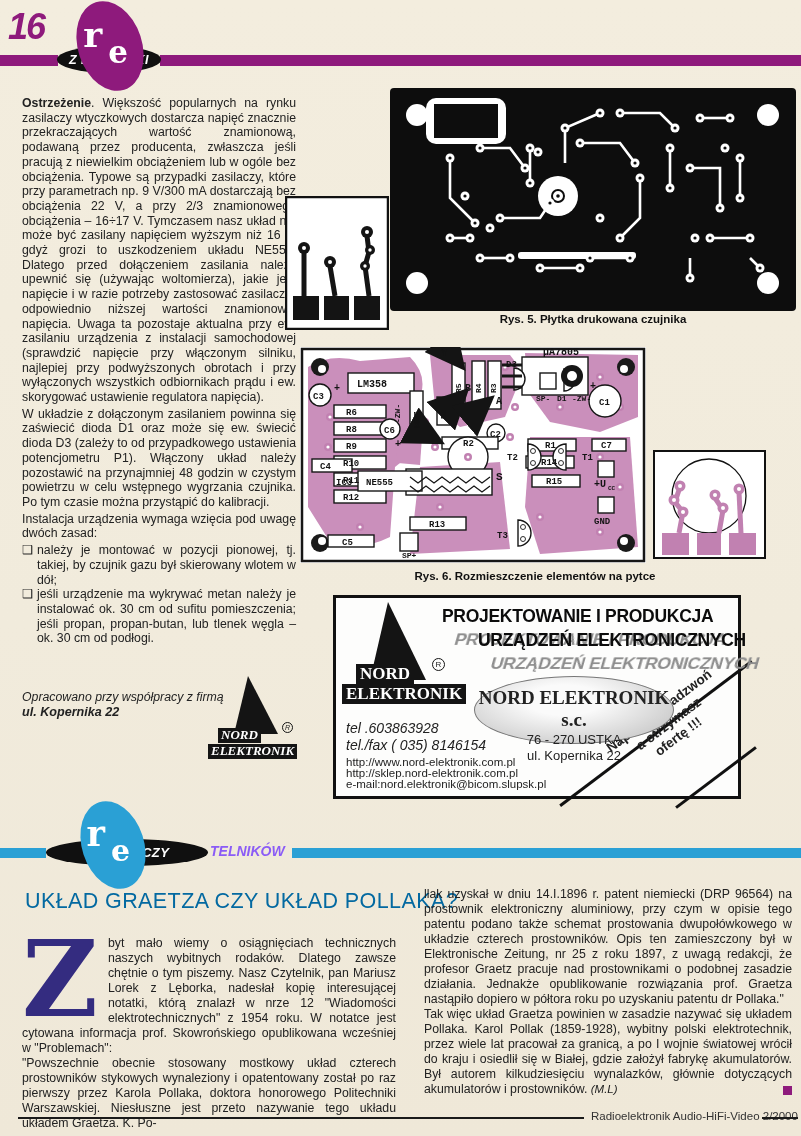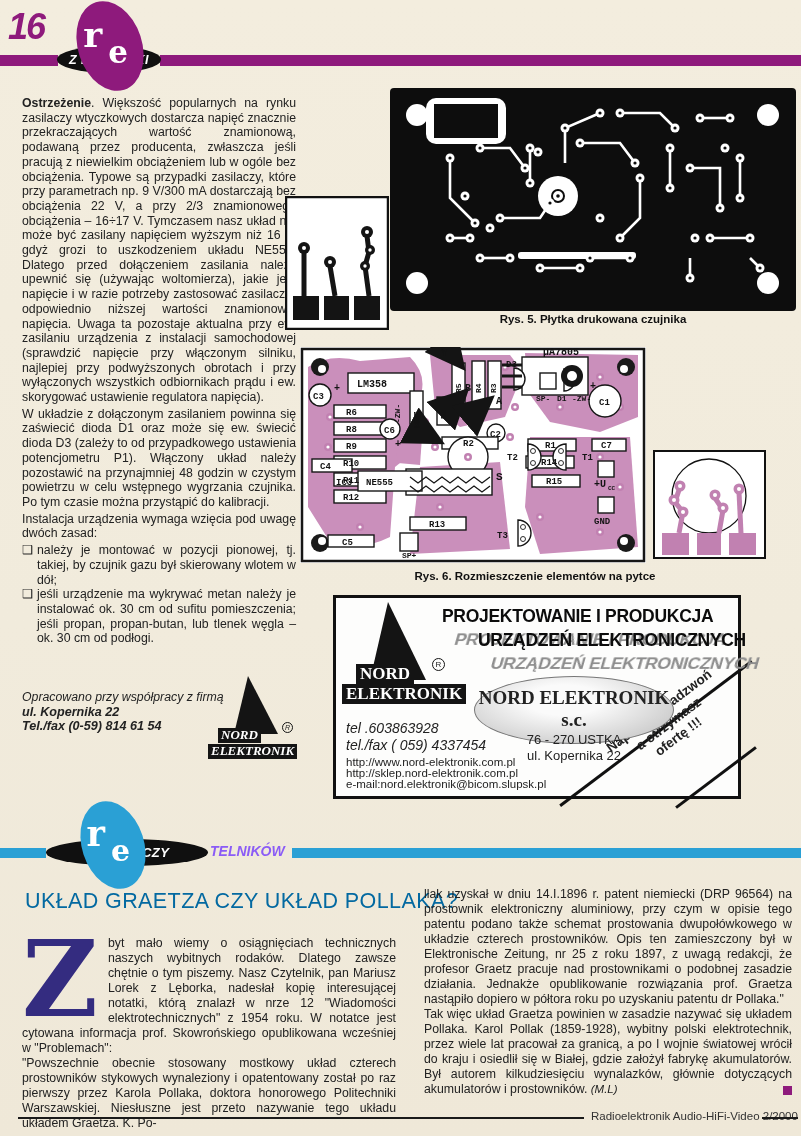--- a/index.html
+++ b/index.html
@@ -79,21 +79,20 @@
         <span>należy je montować w pozycji pionowej, tj. takiej, by czujnik gazu był skierowany wlotem w dół;</span>
       </div>
       <div class="bullet">
         <span class="glyph">❑</span>
         <span>jeśli urządzenie ma wykrywać metan należy je instalować ok. 30 cm od sufitu pomieszczenia; jeśli propan, propan-butan, lub tlenek węgla – ok. 30 cm od podłogi.</span>
       </div>
     </div>
   <div class="credits">
     <div class="c0">Opracowano przy współpracy z firmą</div>
     <div class="cb">ul. Kopernika 22</div>
-    <div class="cb">Tel./fax (0-59) 814 61 54</div>
 
     <div class="abs" style="left:186px;top:-14px;width:100px;height:92px;">
       <div class="abs sail" style="left:26px;top:0;"></div>
       <div class="abs chip" style="left:10px;top:52px;font-size:13px;padding:0 3px;">NORD</div>
       <div class="abs" style="left:74px;top:46px;font-size:7px;border:1px solid #141414;border-radius:50%;width:9px;height:9px;text-align:center;line-height:9px;">R</div>
       <div class="abs chip" style="left:0px;top:68px;font-size:13px;padding:0 3px;">ELEKTRONIK</div>
     </div>
   </div>
 </div>
 
@@ -429,21 +428,21 @@
     <div class="abs chip" style="left:0px;top:82px;font-size:17px;padding:0 4px;">ELEKTRONIK</div>
   </div>
 
   <div class="abs ad-ellipse">
     <div class="co">NORD ELEKTRONIK s.c.</div>
     <div class="ad1">76 - 270 USTKA</div>
     <div class="ad1">ul. Kopernika 22</div>
   </div>
 
   <div class="abs tel" style="left:10px;top:122px;">tel .603863928</div>
-  <div class="abs tel" style="left:10px;top:139px;">tel./fax ( 059) 4337454</div>
+  <div class="abs tel" style="left:10px;top:139px;">tel./fax ( 035) 8146154</div>
   <div class="abs web" style="left:10px;top:158px;">http://www.nord-elektronik.com.pl</div>
   <div class="abs web" style="left:10px;top:169px;">http://sklep.nord-elektronik.com.pl</div>
   <div class="abs web" style="left:10px;top:180px;">e-mail:nord.elektronik@bicom.slupsk.pl</div>
 
   <div class="abs ribbon-line" style="left:200px;top:134px;width:240px;"></div>
   <div class="abs ribbon-line" style="left:330px;top:178px;width:100px;"></div>
   <div class="abs ribbon-text" style="left:238px;top:102px;width:190px;">
     <div>Napisz lub zadzwoń</div>
     <div>a otrzymasz</div>
     <div>ofertę !!!</div>

